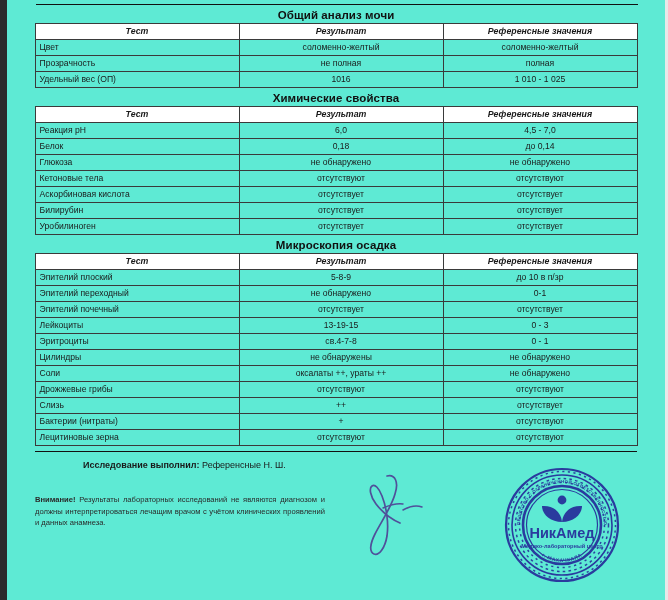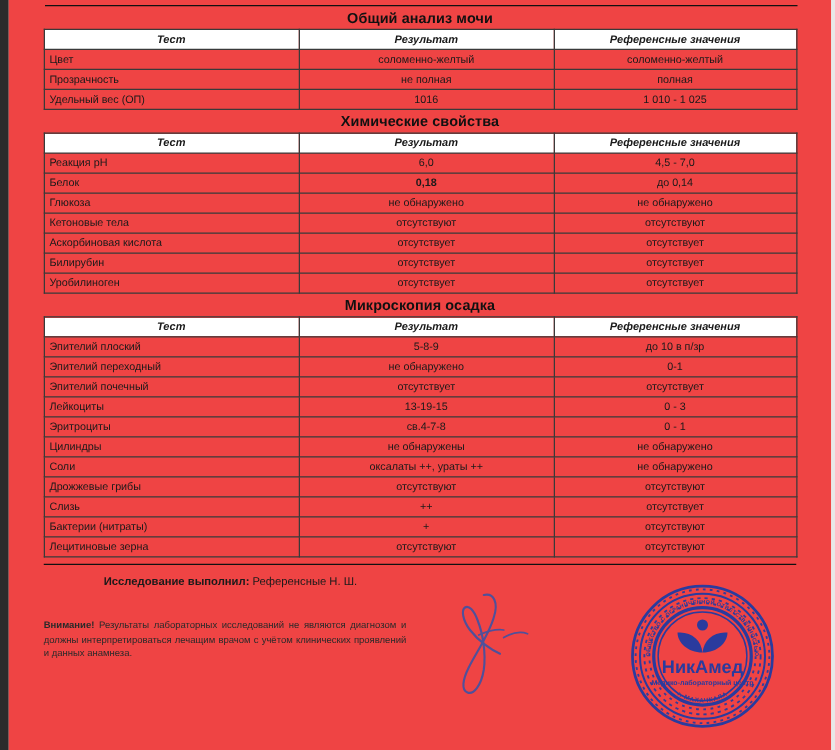--- a/index.html
+++ b/index.html
@@ -26,21 +26,21 @@
     position: absolute;
     right: 0; top: 0;
     width: 3px; height: 600px;
     background: #e8e8e8;
   }
   .sheet {
     position: absolute;
     left: 7px; top: 0;
     width: 658px;
     height: 600px;
-    background: #ef4444;
+    background: #5eead4;
   }
   .rule-top {
     position: absolute;
     left: 29px; top: 4px;
     width: 602px; height: 0;
     border-top: 1.6px solid #111;
   }
   .content {
     position: absolute;
     left: 0; top: 0;
@@ -74,21 +74,21 @@
     overflow: hidden;
   }
   table.lab th {
     font-style: italic;
     font-weight: bold;
     font-size: 8.8px;
     background: #fff;
   }
   table.lab td.test { text-align: left; }
   table.lab td.result, table.lab td.ref { text-align: center; }
-  table.lab td.abnormal { font-weight: bold; }
+  table.lab td.abnormal { font-weight: normal; }
   .biomaterial {
     width: 602px;
     margin: 2px auto 0 auto;
     text-align: right;
     font-size: 8.6px;
     color: #1a1a1a;
   }
   .biomaterial .bm-value { font-weight: bold; }
   .rule-footer {
     width: 602px;

